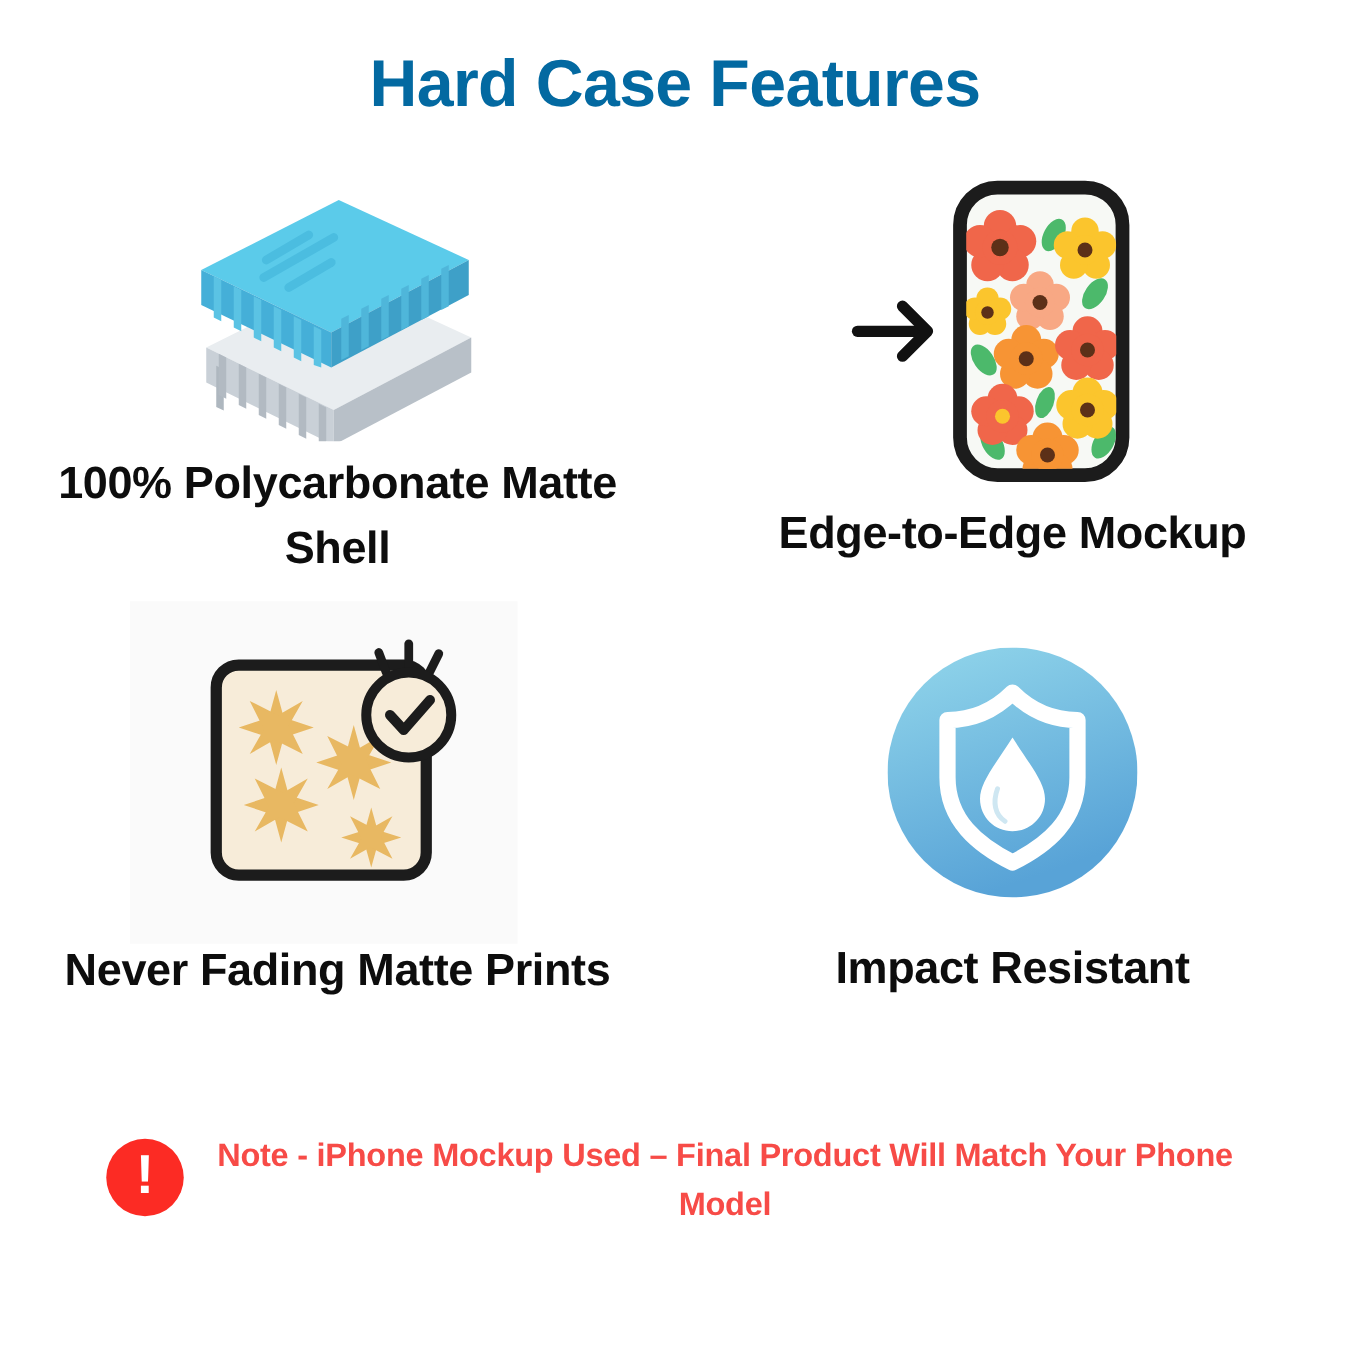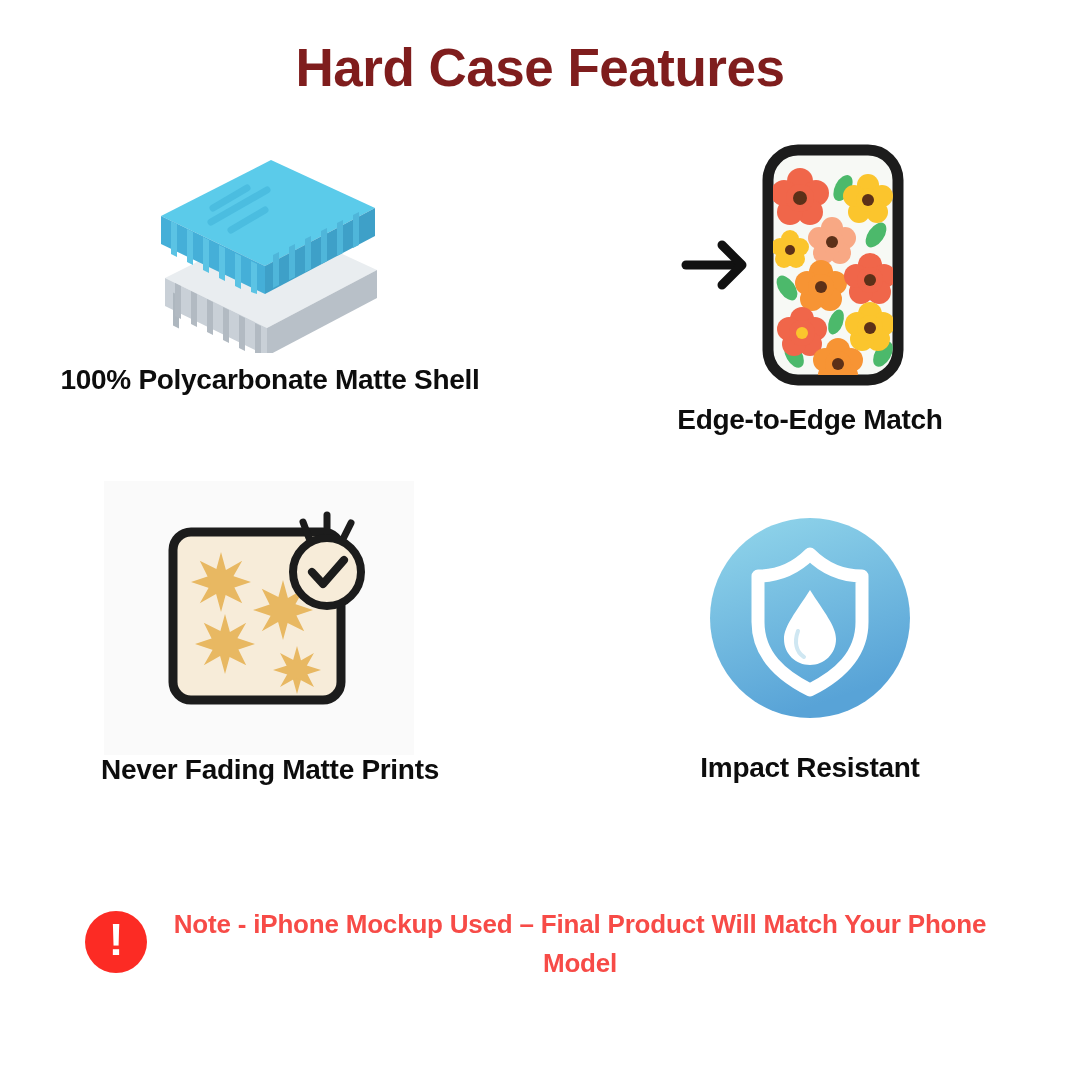--- a/index.html
+++ b/index.html
@@ -9,36 +9,36 @@
     font-family: "Liberation Sans", sans-serif;
     overflow: hidden;
   }
   .page { position: relative; width: 1080px; height: 1080px; background: #ffffff; }
 
   
   .title {
     position: absolute; top: 36px; left: 0; width: 1080px;
     text-align: center;
     font-size: 53px; font-weight: 700; letter-spacing: -0.5px;
-    color: #7f1d1d;
+    color: #0369a1;
     line-height: 1.2;
   }
 
   
   .grid { position: absolute; top: 130px; left: 0; width: 1080px; height: 740px; }
   .cell { position: absolute; width: 540px; }
   .cell-1 { left: 0;    top: 0;   }
   .cell-2 { left: 540px; top: 0;  }
   .cell-3 { left: 0;    top: 350px; }
   .cell-4 { left: 540px; top: 358px; }
 
   .icon-wrap { display: flex; align-items: center; justify-content: center; }
   .feature-label {
     text-align: center;
-    font-size: 28px; font-weight: 700; letter-spacing: -0.3px;
+    font-size: 36px; font-weight: 700; letter-spacing: -0.3px;
     color: #0d0d0d; line-height: 1.45;
     padding: 0 24px;
   }
 
   
   .tile-bg {
     position: absolute;
     left: 104px; top: 481px; width: 310px; height: 274px;
     background: #fafafa;
   }
@@ -257,21 +257,21 @@
                 <circle cx="8" cy="11" r="12"></circle>
                   <circle cx="-8" cy="11" r="12"></circle>
                 <circle cx="-13" cy="-4" r="12"></circle>
                   <circle cx="0" cy="0" r="13"></circle>
               </g>
               <circle cx="0" cy="0" r="6" fill="#5c3018"></circle>
             </g>
           </g>
         </svg>
       </div>
-      <div class="feature-label">Edge-to-Edge Match</div>
+      <div class="feature-label">Edge-to-Edge Mockup</div>
     </div>
 
     <div class="cell cell-3">
       <div class="icon-wrap" style="height:270px;">
         <svg width="230" height="230" viewBox="0 0 230 230" aria-hidden="true">
 
           <rect x="18" y="32" width="168" height="168" rx="18" ry="18" fill="#f7ecd9" stroke="#1c1c1c" stroke-width="9"></rect>
 
           <g fill="#e8b862">
             <g transform="translate(66,82)">

